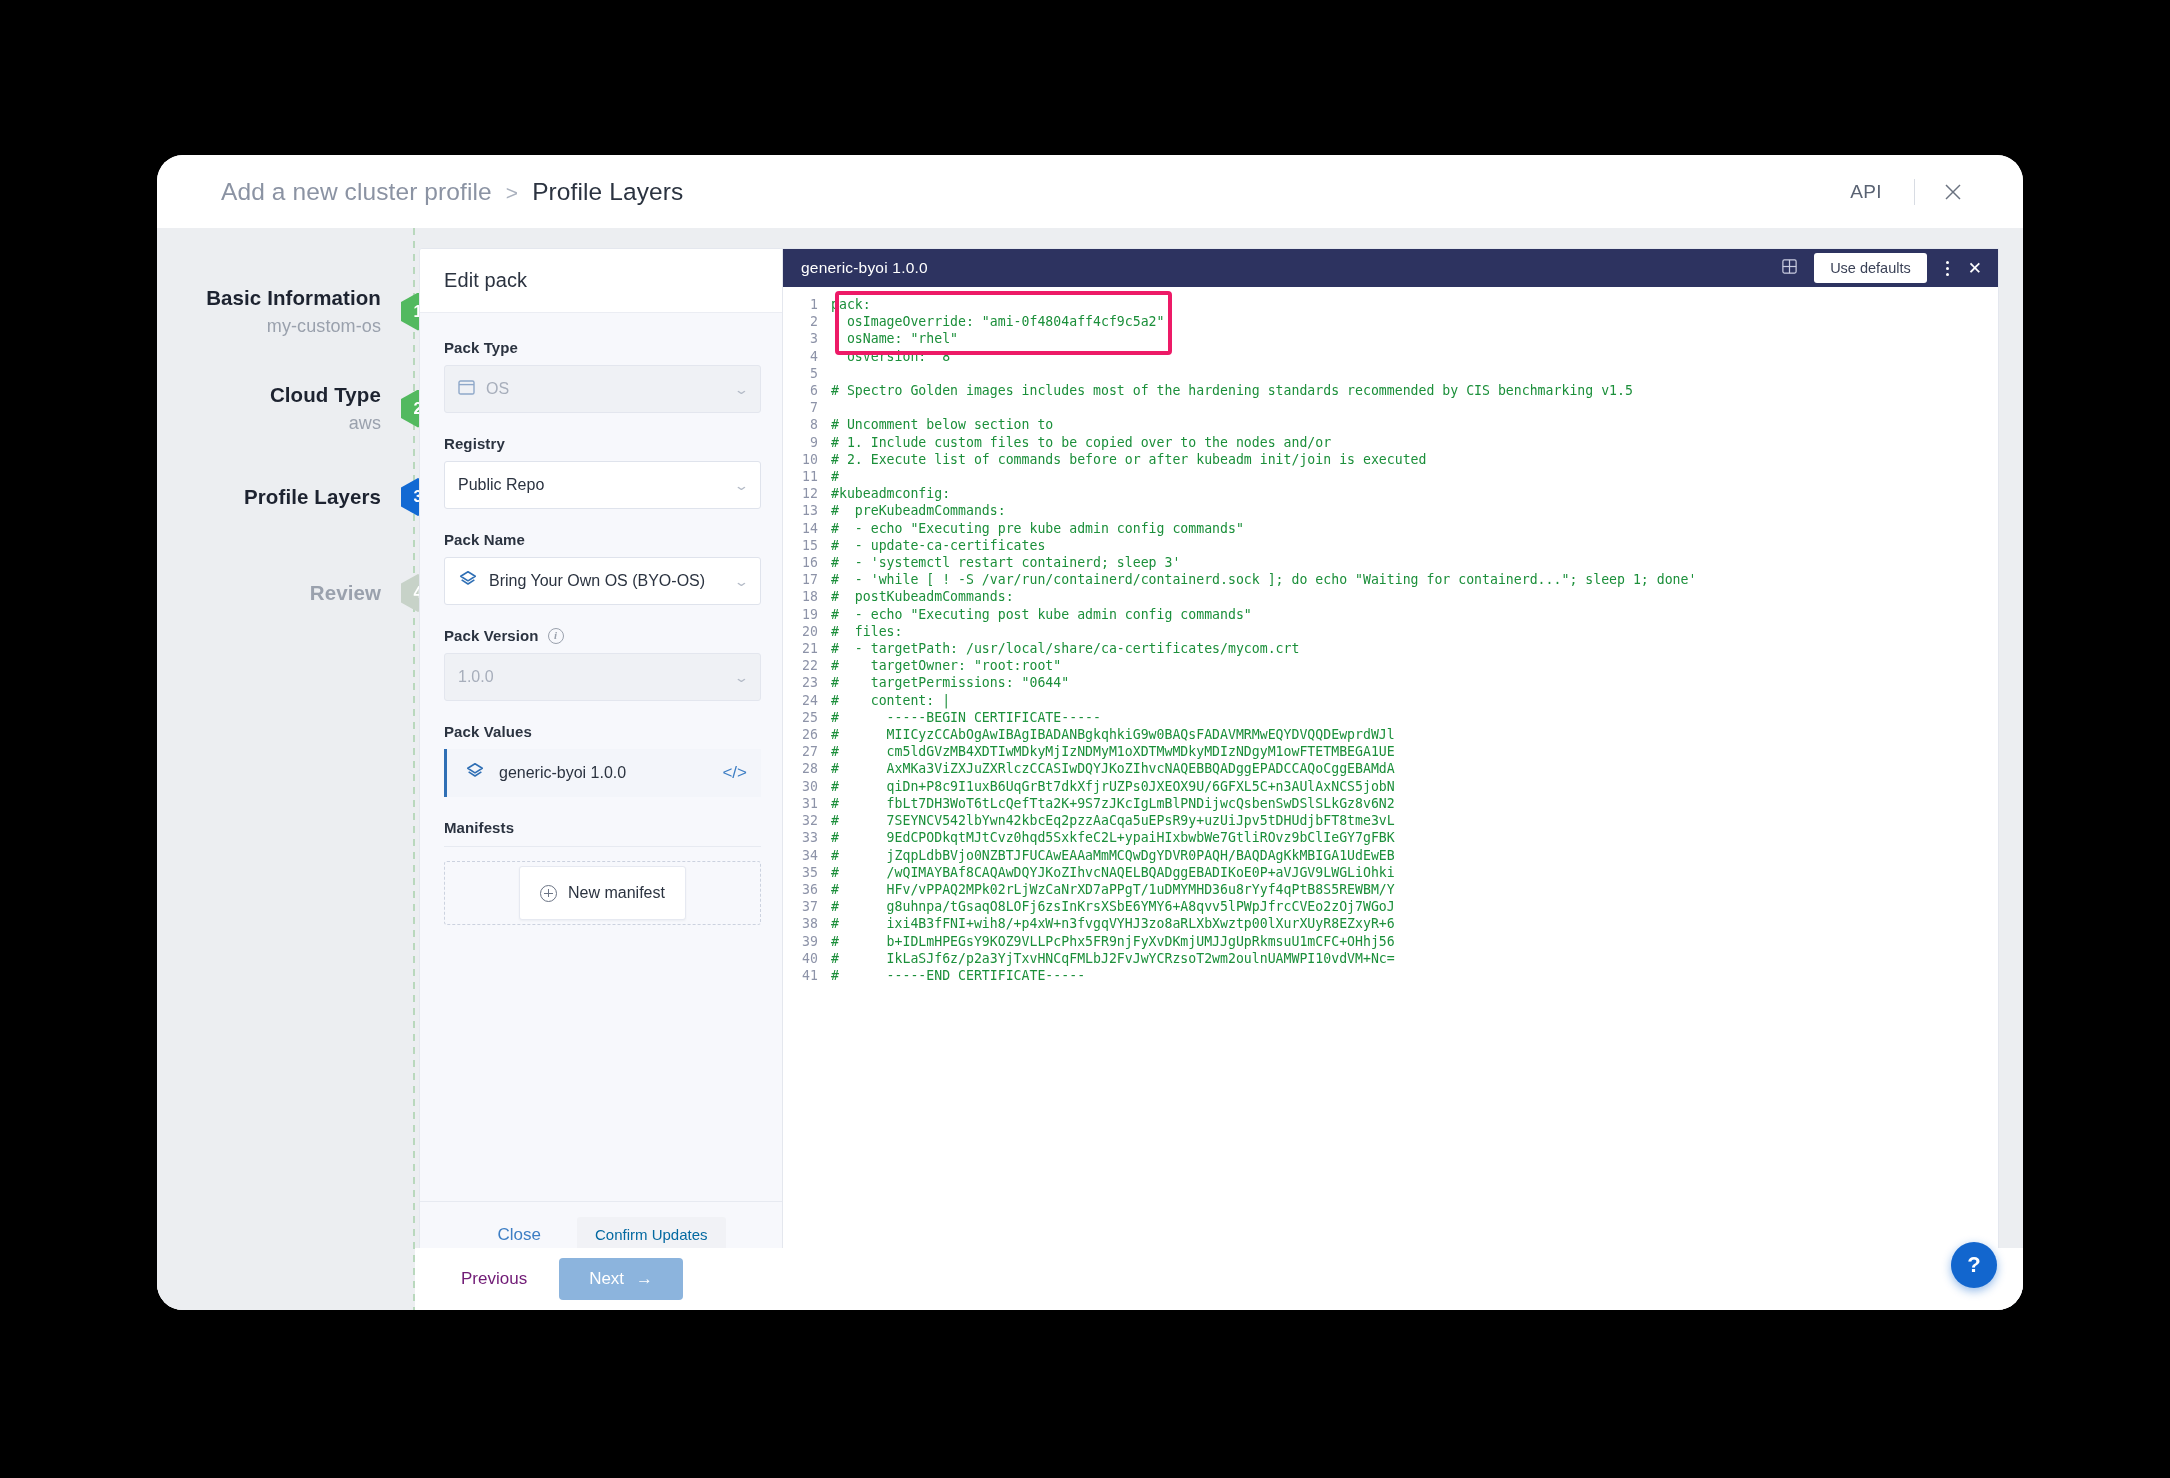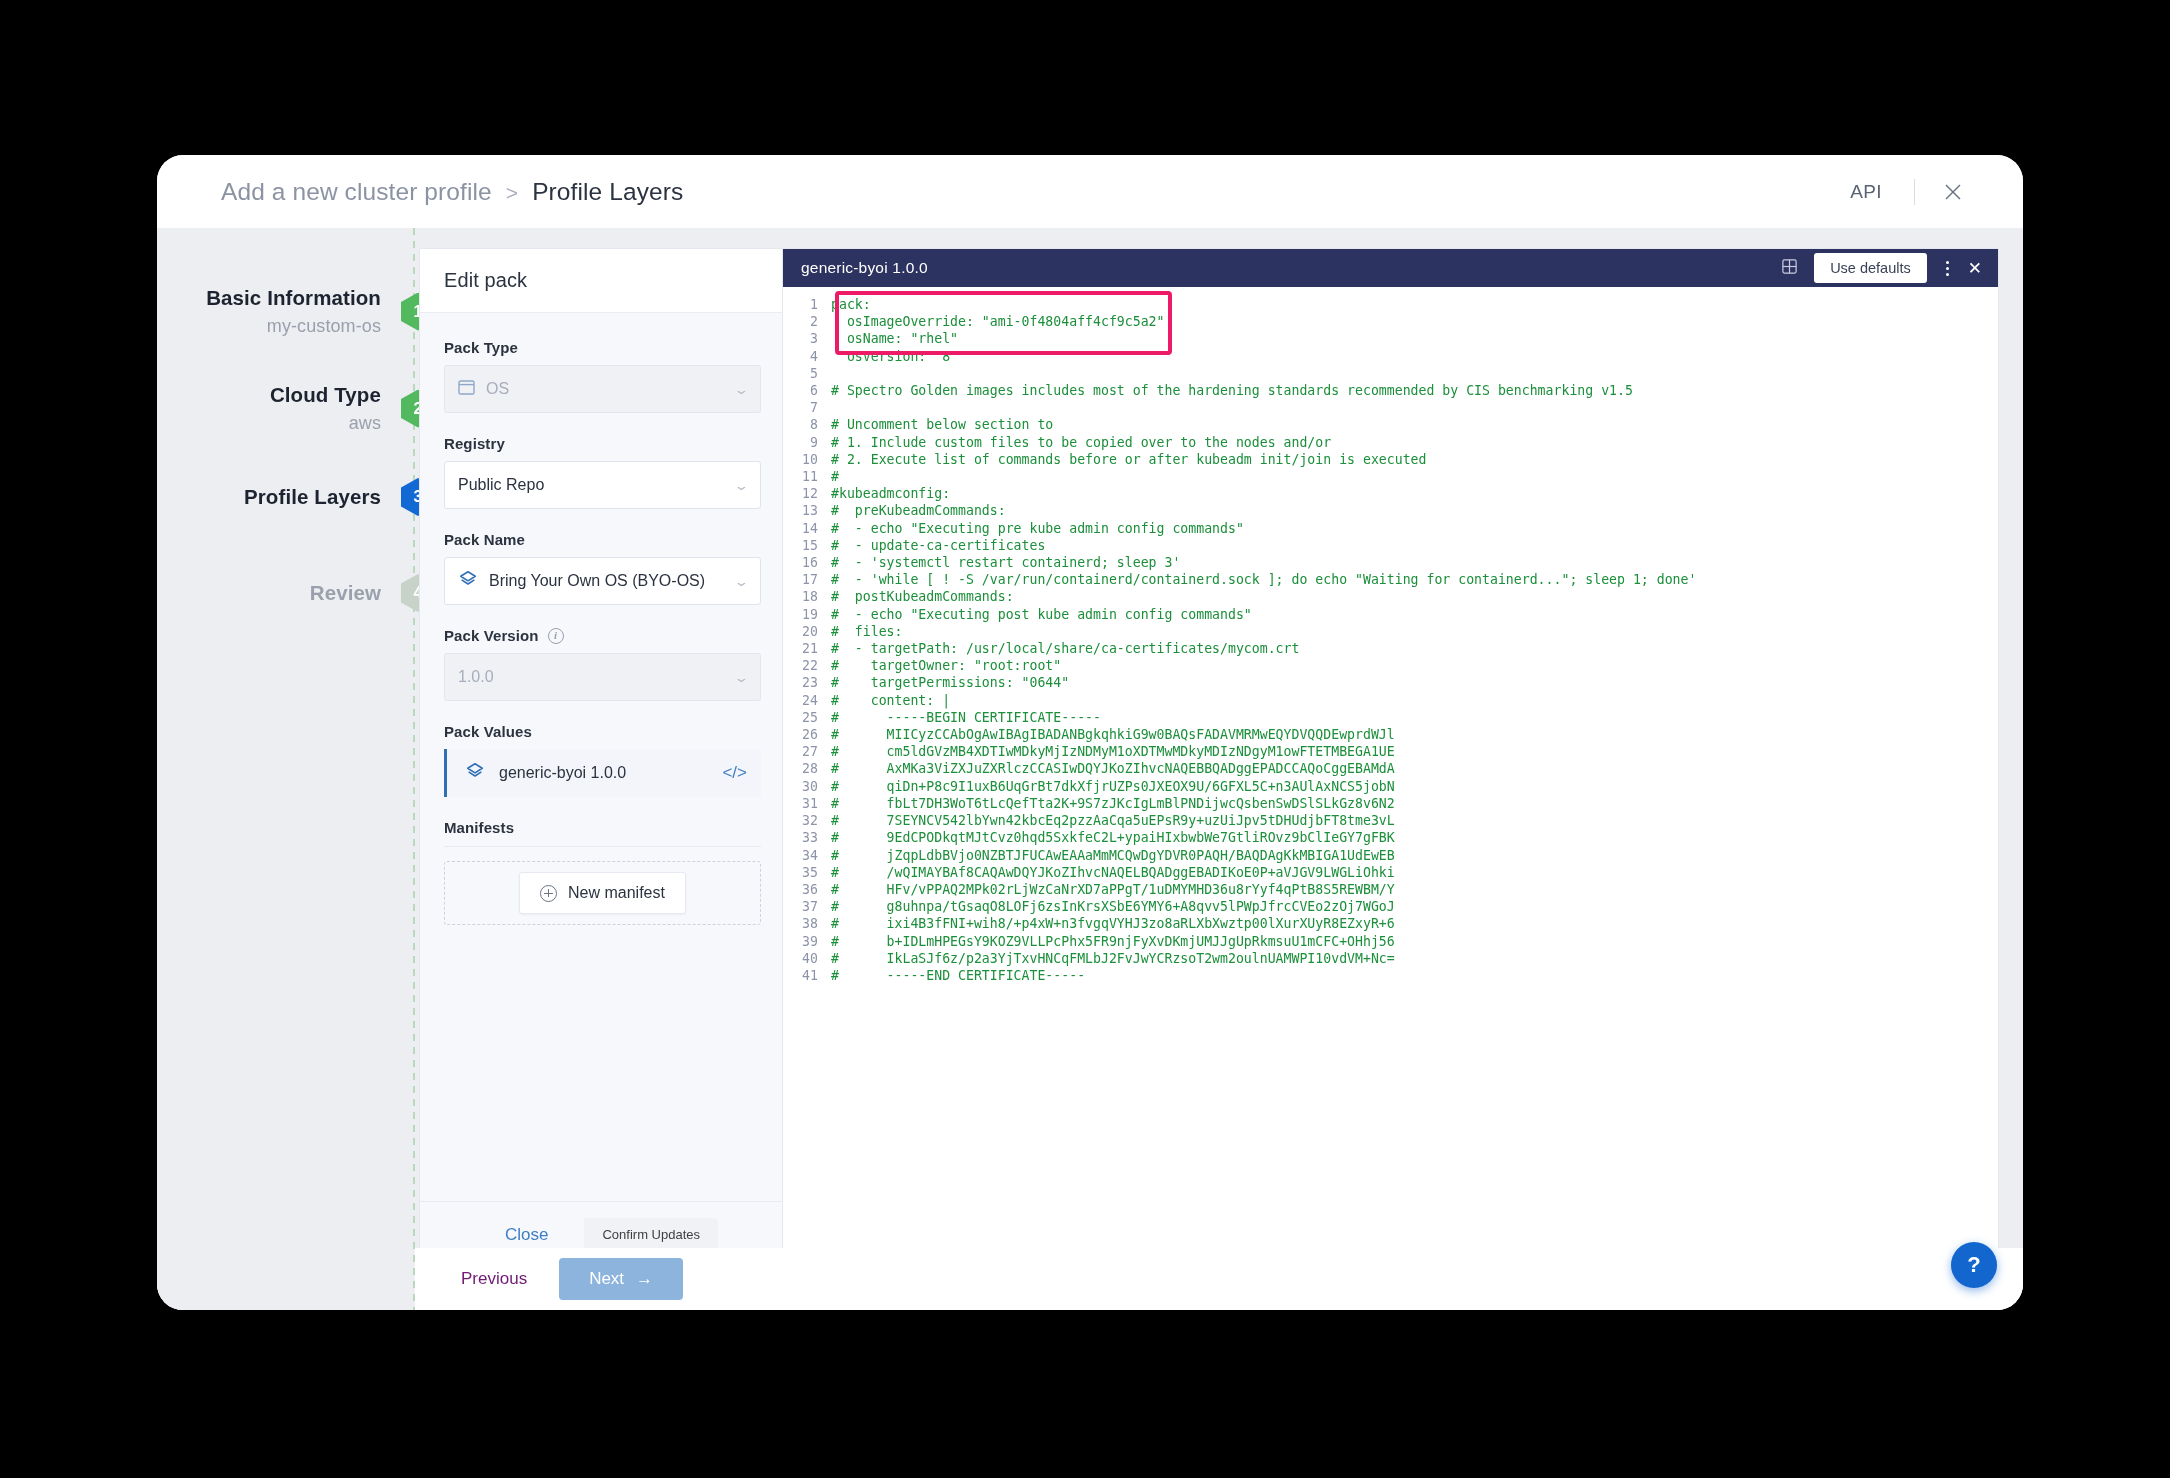--- a/index.html
+++ b/index.html
@@ -143,21 +143,21 @@
   #pack-values-code { margin-left: auto; color: #3d7ec4; font-size: 17px; }
 
   
   #manifests-rule { height: 1px; background: #e7eaf1; margin: 10px 0 14px 0; }
   #manifest-drop {
     border: 1px dashed #ccd2df; border-radius: 3px;
     height: 64px; display: flex; align-items: center; justify-content: center;
   }
   #new-manifest-btn {
     background: #ffffff; border: 1px solid #e6e9f1; border-radius: 3px;
-    height: 42px; padding: 0 20px;
+    height: 54px; padding: 0 20px;
     display: flex; align-items: center; gap: 11px;
     font-size: 16px; color: #2b3340; cursor: pointer;
     box-shadow: 0 1px 2px rgba(20,30,60,.05);
   }
   .plus-circle {
     width: 17px; height: 17px; border-radius: 50%;
     border: 1.4px solid #6b7485; position: relative;
   }
   .plus-circle:before, .plus-circle:after {
     content:""; position: absolute; background: #6b7485;
@@ -170,21 +170,21 @@
     position: absolute; left: 0; bottom: 0;
     width: 100%; height: 66px;
     border-top: 1px solid #e7eaf1;
     display: flex; align-items: center; justify-content: center;
     gap: 18px; background: #f7f8fc;
   }
   #close-btn {
     color: #3d7ec4; font-size: 17px; padding: 9px 18px; cursor: pointer;
   }
   #confirm-btn {
-    color: #404040; font-size: 13px; padding: 9px 18px;
+    color: #0369a1; font-size: 15px; padding: 9px 18px;
     background: #f1f2f6; border-radius: 3px; cursor: default;
   }
 
   
   #editor {
     position: absolute; left: 625px; top: 20px;
     width: 1217px; height: 1022px;
     background: #ffffff;
     border: 1px solid #e4e7ee;
     display: flex; flex-direction: column;

